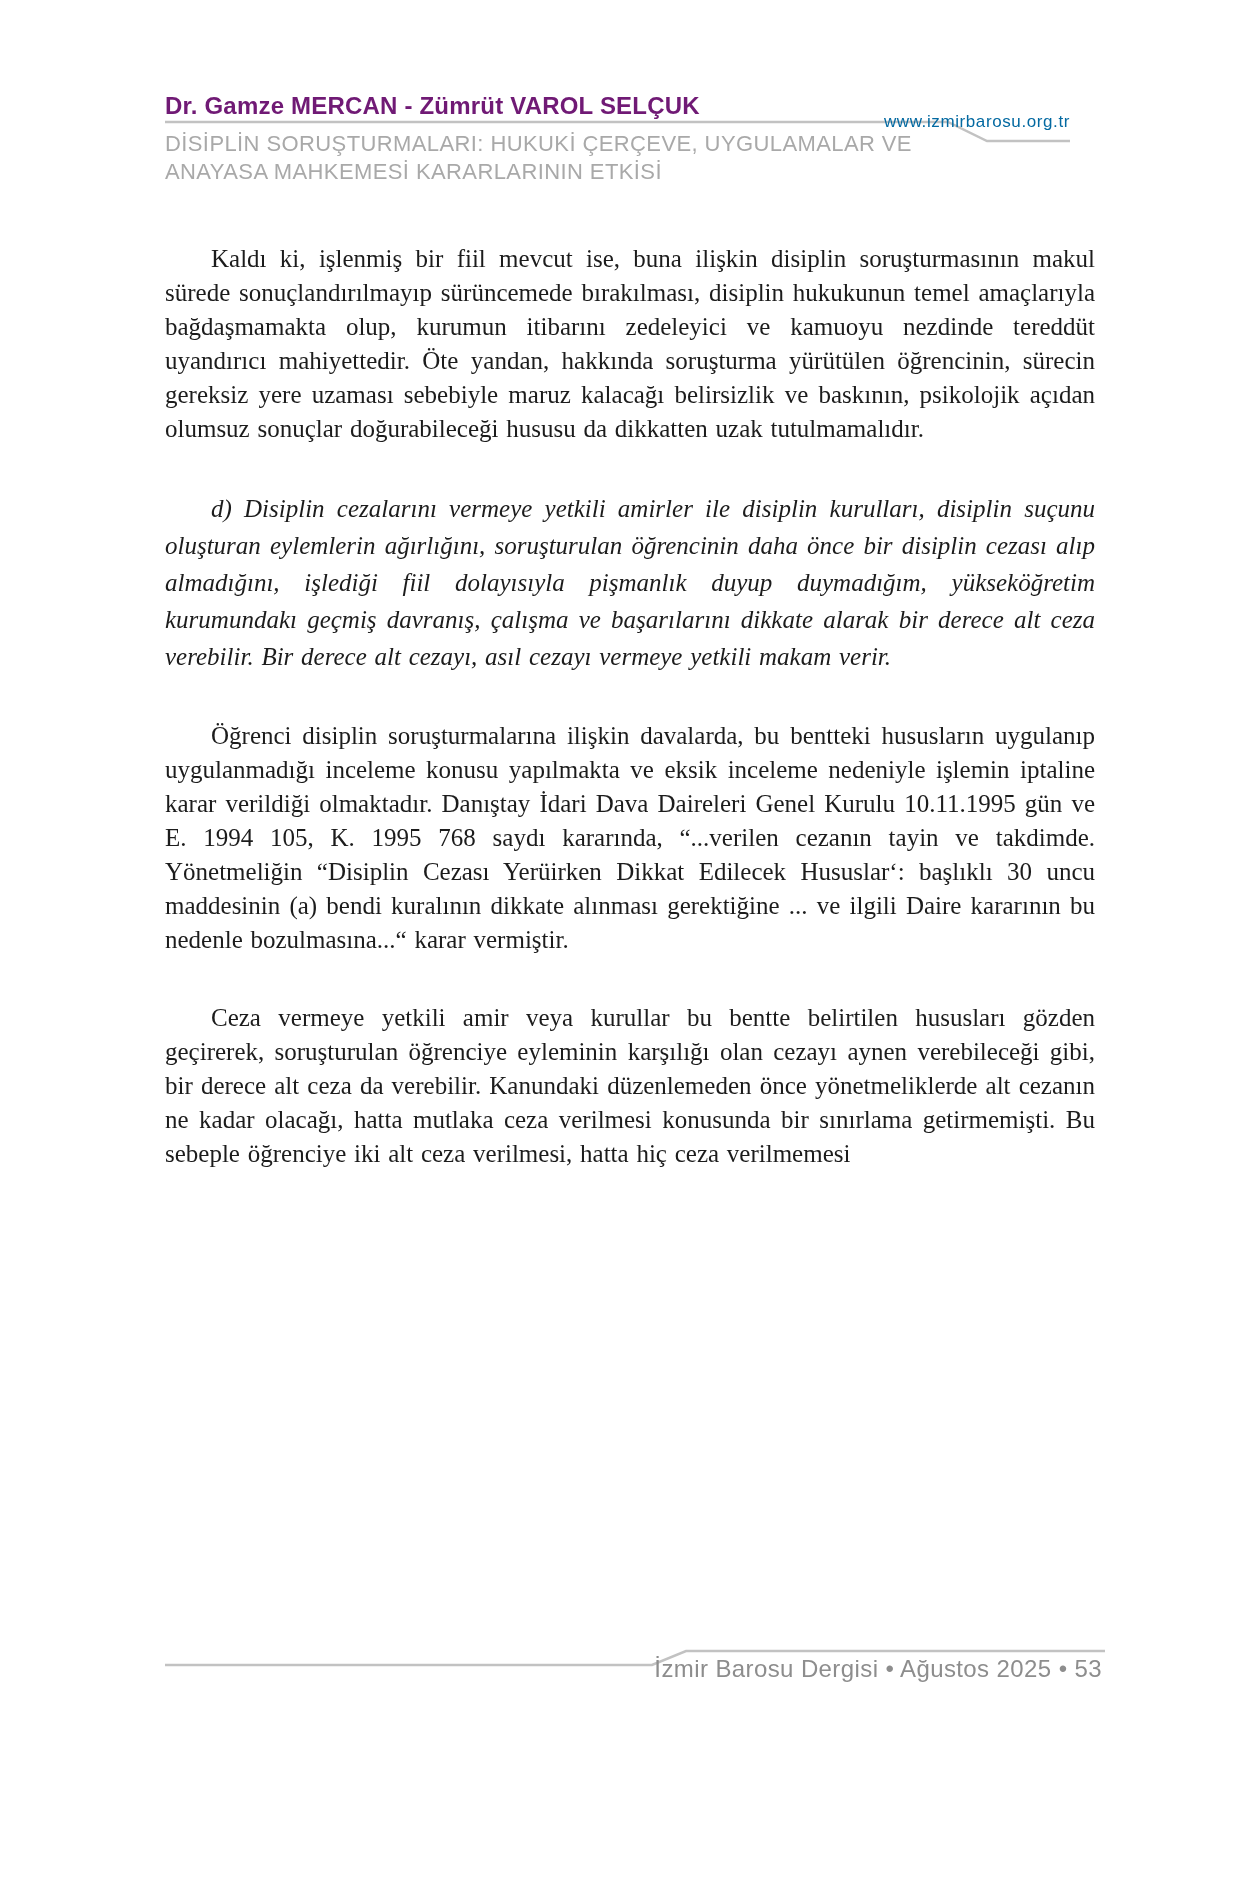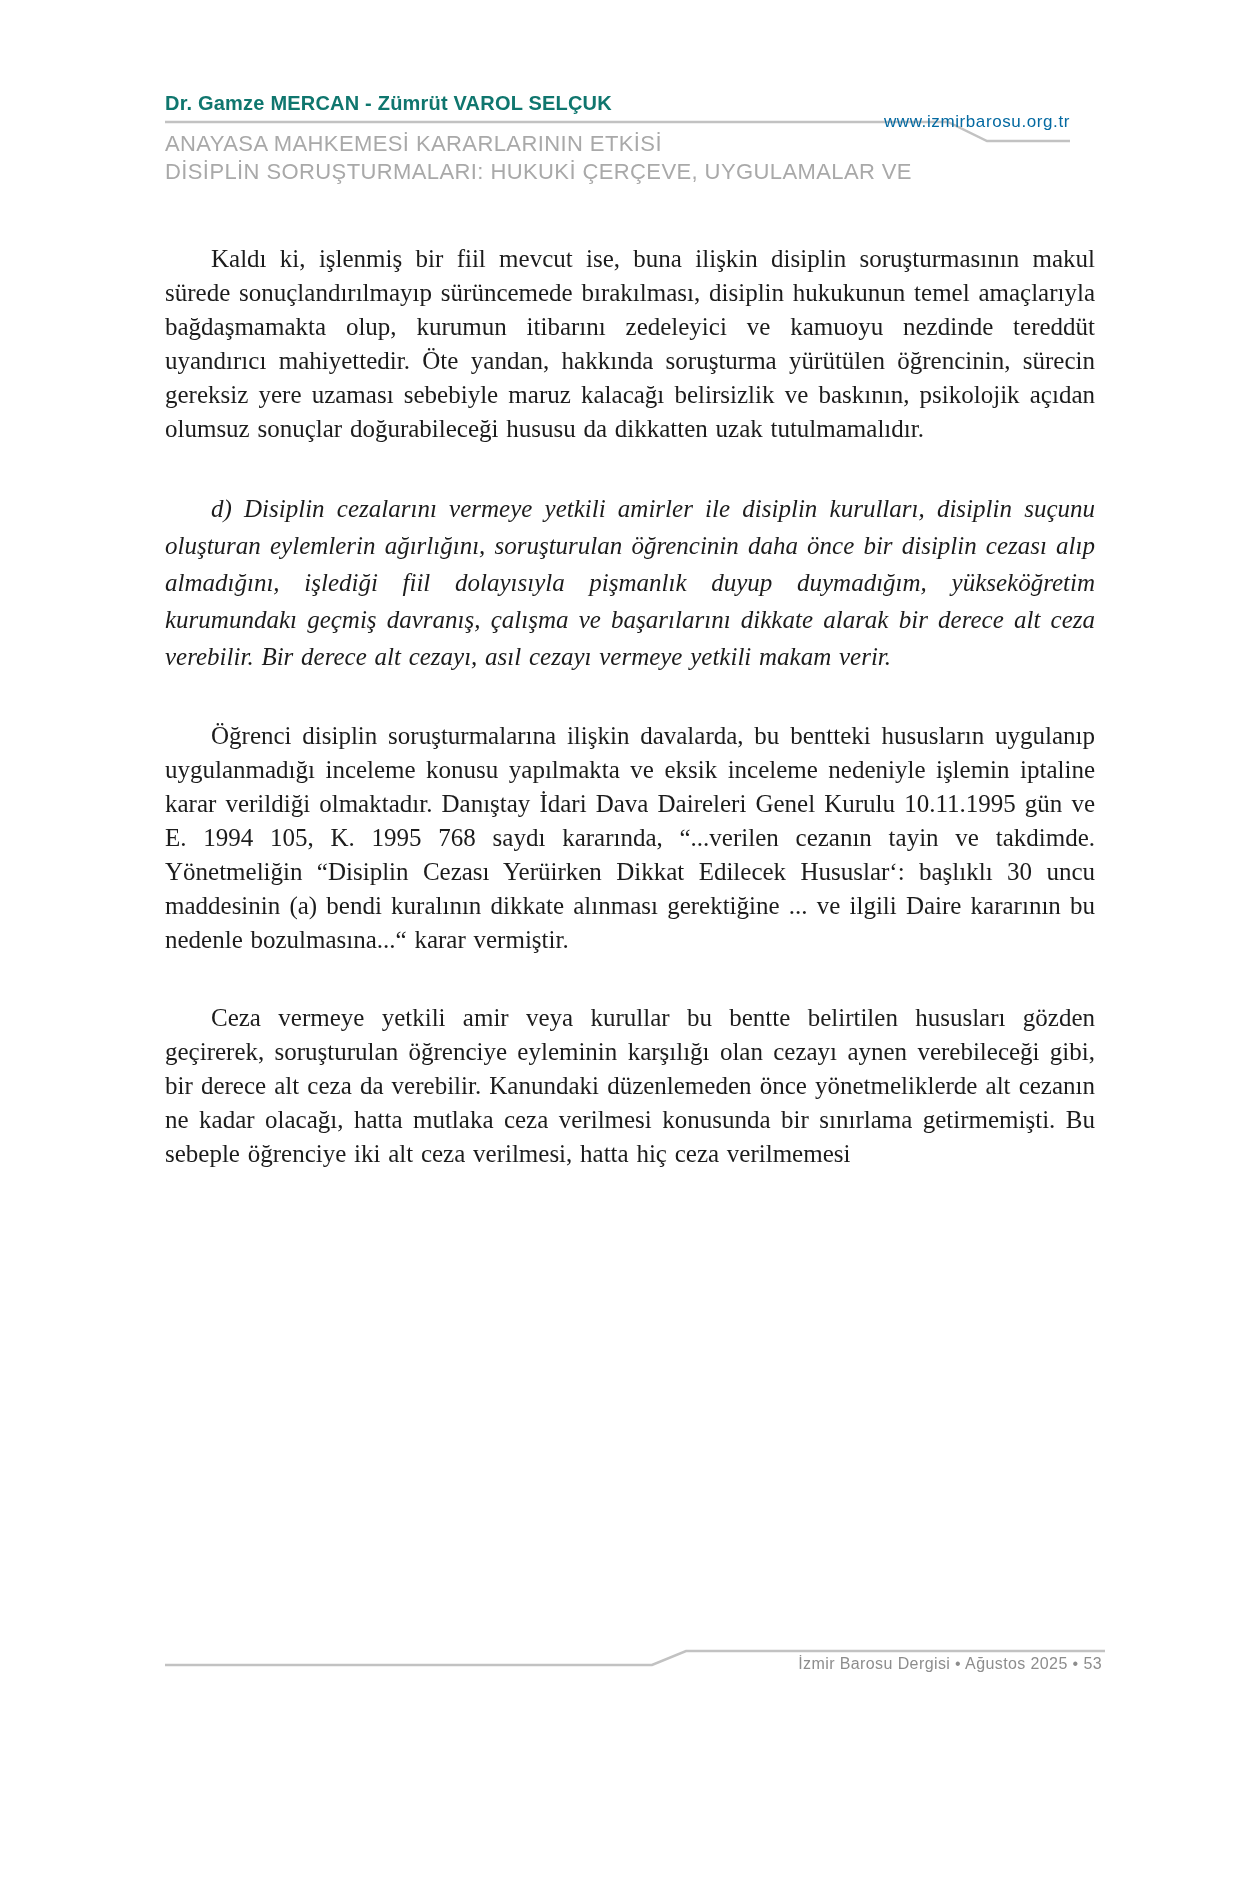--- a/index.html
+++ b/index.html
@@ -11,23 +11,23 @@
     overflow: hidden;
     font-family: "Liberation Sans", sans-serif;
   }
   
   .authors {
     position: absolute;
     left: 165px;
     top: 92px;
     font-family: "Liberation Sans", sans-serif;
     font-weight: bold;
-    font-size: 20px;
+    font-size: 24px;
     letter-spacing: 0.2px;
-    color: #0f766e;
+    color: #701a75;
   }
   .header-rule {
     position: absolute;
     left: 165px;
     top: 118px;
     width: 940px;
     height: 34px;
   }
   .website {
     position: absolute;
@@ -75,41 +75,41 @@
     position: absolute;
     left: 165px;
     top: 1642px;
     width: 940px;
     height: 30px;
   }
   .footer-text {
     position: absolute;
     right: 158px;
     top: 1655px;
-    font-size: 16px;
+    font-size: 24px;
     letter-spacing: 0.4px;
     color: #8d8d8d;
   }
 </style>
 </head>
 <body>
 
 <div class="page">
 
   <div class="authors">Dr. Gamze MERCAN - Zümrüt VAROL SELÇUK</div>
 
   <svg class="header-rule" viewBox="0 0 940 34" preserveAspectRatio="none">
     <polyline points="0,4 783,4 822,23 905,23" fill="none" stroke="#c2c2c2" stroke-width="2.5"></polyline>
   </svg>
 
   <div class="website">www.izmirbarosu.org.tr</div>
 
   <div class="article-title">
+    <div>DİSİPLİN SORUŞTURMALARI: HUKUKİ ÇERÇEVE, UYGULAMALAR VE</div>
     <div>ANAYASA MAHKEMESİ KARARLARININ ETKİSİ</div>
-    <div>DİSİPLİN SORUŞTURMALARI: HUKUKİ ÇERÇEVE, UYGULAMALAR VE</div>
   </div>
 
   <div class="body-text">
     <p>Kaldı ki, işlenmiş bir fiil mevcut ise, buna ilişkin disiplin soruşturmasının makul sürede sonuçlandırılmayıp sürüncemede bırakılması, disiplin hukukunun temel amaçlarıyla bağdaşmamakta olup, kurumun itibarını zedeleyici ve kamuoyu nezdinde tereddüt uyandırıcı mahiyettedir. Öte yandan, hakkında soruşturma yürütülen öğrencinin, sürecin gereksiz yere uzaması sebebiyle maruz kalacağı belirsizlik ve baskının, psikolojik açıdan olumsuz sonuçlar doğurabileceği hususu da dikkatten uzak tutulmamalıdır.</p>
     <p class="italic">d) Disiplin cezalarını vermeye yetkili amirler ile disiplin kurulları, disiplin suçunu oluşturan eylemlerin ağırlığını, soruşturulan öğrencinin daha önce bir disiplin cezası alıp almadığını, işlediği fiil dolayısıyla pişmanlık duyup duymadığım, yükseköğretim kurumundakı geçmiş davranış, çalışma ve başarılarını dikkate alarak bir derece alt ceza verebilir. Bir derece alt cezayı, asıl cezayı vermeye yetkili makam verir.</p>
     <p>Öğrenci disiplin soruşturmalarına ilişkin davalarda, bu bentteki hususların uygulanıp uygulanmadığı inceleme konusu yapılmakta ve eksik inceleme nedeniyle işlemin iptaline karar verildiği olmaktadır. Danıştay İdari Dava Daireleri Genel Kurulu 10.11.1995 gün ve E. 1994 105, K. 1995 768 saydı kararında, “...verilen cezanın tayin ve takdimde. Yönetmeliğin “Disiplin Cezası Yerüirken Dikkat Edilecek Hususlar‘: başlıklı 30 uncu maddesinin (a) bendi kuralının dikkate alınması gerektiğine ... ve ilgili Daire kararının bu nedenle bozulmasına...“ karar vermiştir.</p>
     <p>Ceza vermeye yetkili amir veya kurullar bu bentte belirtilen hususları gözden geçirerek, soruşturulan öğrenciye eyleminin karşılığı olan cezayı aynen verebileceği gibi, bir derece alt ceza da verebilir. Kanundaki düzenlemeden önce yönetmeliklerde alt cezanın ne kadar olacağı, hatta mutlaka ceza verilmesi konusunda bir sınırlama getirmemişti. Bu sebeple öğrenciye iki alt ceza verilmesi, hatta hiç ceza verilmemesi</p>
   </div>
 
   <svg class="footer-rule" viewBox="0 0 940 30" preserveAspectRatio="none">

